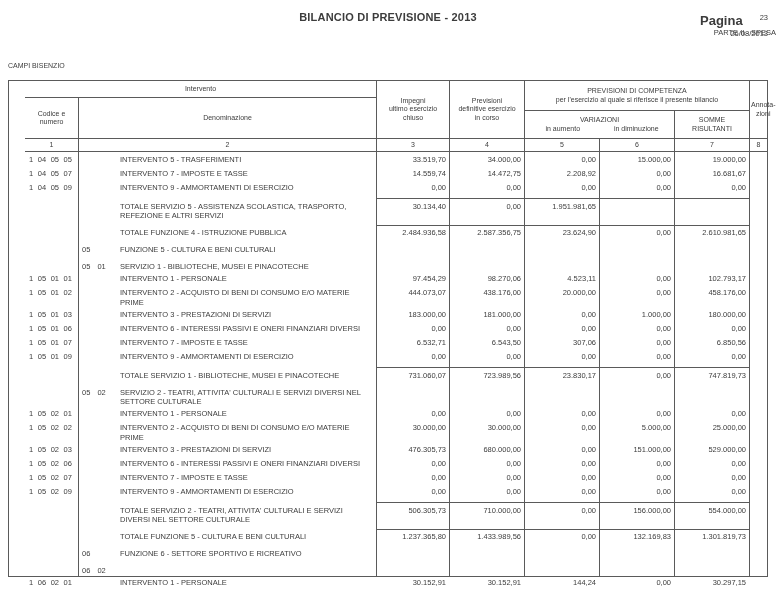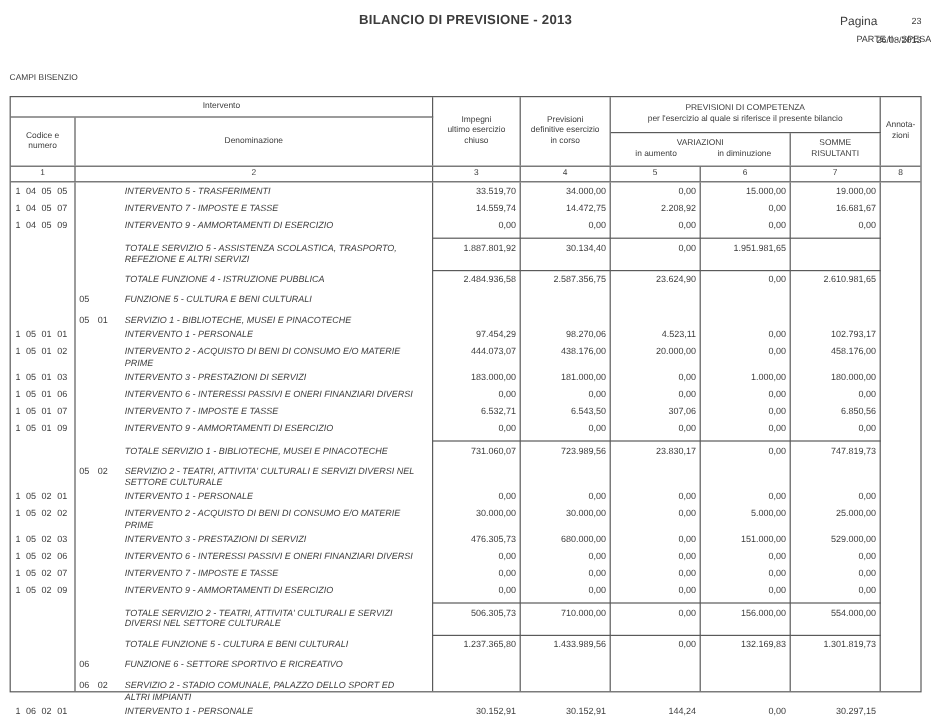--- a/index.html
+++ b/index.html
@@ -2,27 +2,27 @@
 <html><head>
 <meta charset="utf-8">
 <style>
   html,body{margin:0;padding:0;background:#fff;}
   .sheet{position:relative;width:776px;height:600px;background:#fff;
          font-family:"Liberation Sans",sans-serif;color:#3c3c3c;overflow:hidden;}
   
   .title{position:absolute;top:11px;left:0;width:776px;text-align:center;
          font-size:11px;font-weight:bold;letter-spacing:.2px;}
   .subtitle{position:absolute;top:28px;left:0;width:776px;text-align:right;font-size:7.5px;}
-  .pagelbl{position:absolute;top:13px;left:700px;font-size:10px;}
+  .pagelbl{position:absolute;top:13px;left:700px;font-size:13px;font-weight:bold;}
   .pagenum{position:absolute;top:13px;right:8px;font-size:7.5px;}
   .date{position:absolute;top:29px;right:8px;font-size:7.5px;}
   .entity{position:absolute;top:62px;left:8px;font-size:7px;}
   
   .table{position:absolute;top:80px;left:8px;width:760px;box-sizing:border-box;
-         border:1px solid #5a5a5a;font-size:7.5px;}
+         border:1px solid #5a5a5a;font-size:7.5px;padding-left:16px;}
   .thead{display:grid;grid-template-columns:54px 298px 73px 75px 75px 75px 75px auto;
          grid-template-rows:17px 13px 27px;
          grid-template-areas:
            "int int imp prev comp comp comp ann"
            "cod den imp prev comp comp comp ann"
            "cod den imp prev var  var  som  ann";
          font-size:7px;line-height:8.5px;}
   .thead .hc{box-sizing:border-box;display:flex;flex-direction:column;
              align-items:center;justify-content:center;text-align:center;
              white-space:pre-line;padding:1px;}
@@ -52,21 +52,21 @@
        linear-gradient(#5a5a5a,#5a5a5a) 499px 0/1px 100% no-repeat,
        linear-gradient(#5a5a5a,#5a5a5a) 574px 0/1px 100% no-repeat,
        linear-gradient(#5a5a5a,#5a5a5a) 649px 0/1px 100% no-repeat,
        linear-gradient(#5a5a5a,#5a5a5a) 724px 0/1px 100% no-repeat;}
   .trow{position:relative;display:grid;
         grid-template-columns:54px 298px 73px 75px 75px 75px 75px auto;}
   .trow .c{box-sizing:border-box;padding-top:2.5px;line-height:9.5px;min-height:14px;}
   .trow .c1{padding-left:4px;word-spacing:2.5px;white-space:nowrap;}
   .trow .c2{display:flex;align-items:flex-start;padding-left:3px;}
   .scode{display:inline-block;width:38px;flex:0 0 38px;word-spacing:5px;}
-  .lbl{display:block;width:245px;font-style:italic;}
+  .lbl{display:block;width:245px;}
   .trow .num{text-align:right;padding-right:4px;white-space:nowrap;}
   .trow.section .c,.trow.total .c{padding-top:7.5px;}
   .tline{position:absolute;left:351px;top:4px;width:374px;height:0;
          border-top:1px solid #5a5a5a;}
 </style>
 </head>
 <body>
 
 <div class="sheet">
   <div class="title">BILANCIO DI PREVISIONE - 2013</div>
@@ -155,21 +155,20 @@
           <div class="c num">0,00</div>
           <div class="c num">0,00</div>
           <div class="c c8"></div>
         </div>
         <div class="trow total">
           <div class="c c1"></div>
           <div class="c c2">
             <span class="scode"></span>
             <span class="lbl">TOTALE SERVIZIO 5 - ASSISTENZA SCOLASTICA, TRASPORTO, REFEZIONE E ALTRI SERVIZI</span>
           </div>
-          <div class="c num">1.887.801,92</div>
           <div class="c num">30.134,40</div>
           <div class="c num">0,00</div>
           <div class="c num">1.951.981,65</div>
           <div class="c c8"></div>
           <div class="tline"></div>
         </div>
         <div class="trow total">
           <div class="c c1"></div>
           <div class="c c2">
             <span class="scode"></span>
@@ -430,21 +429,20 @@
           <div class="c num"></div>
           <div class="c num"></div>
           <div class="c num"></div>
           <div class="c num"></div>
           <div class="c c8"></div>
         </div>
         <div class="trow section">
           <div class="c c1"></div>
           <div class="c c2">
             <span class="scode">06 02</span>
-            <span class="lbl">SERVIZIO 2 - STADIO COMUNALE, PALAZZO DELLO SPORT ED ALTRI IMPIANTI</span>
           </div>
           <div class="c num"></div>
           <div class="c num"></div>
           <div class="c num"></div>
           <div class="c num"></div>
           <div class="c num"></div>
           <div class="c c8"></div>
         </div>
         <div class="trow item">
           <div class="c c1">1 06 02 01</div>

